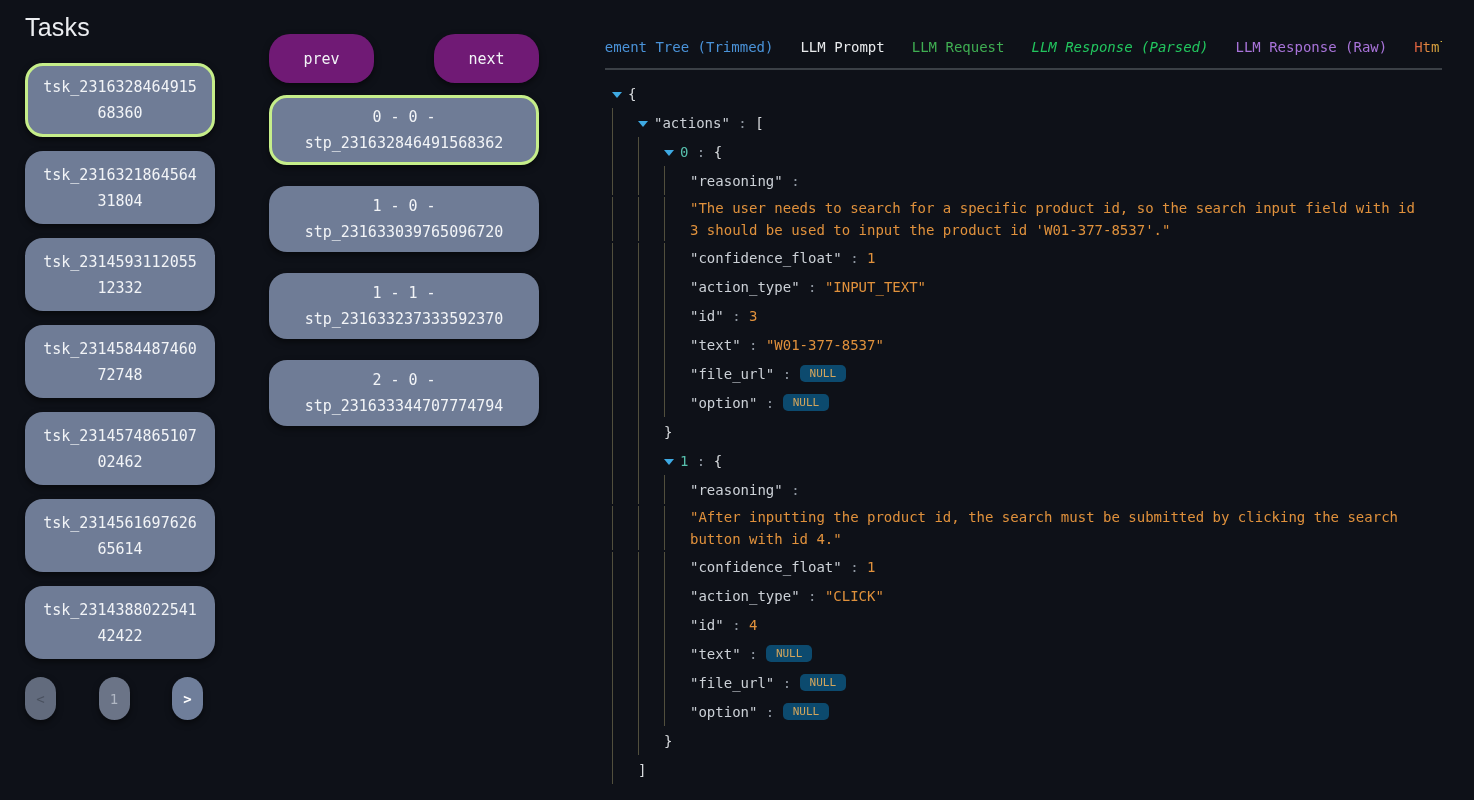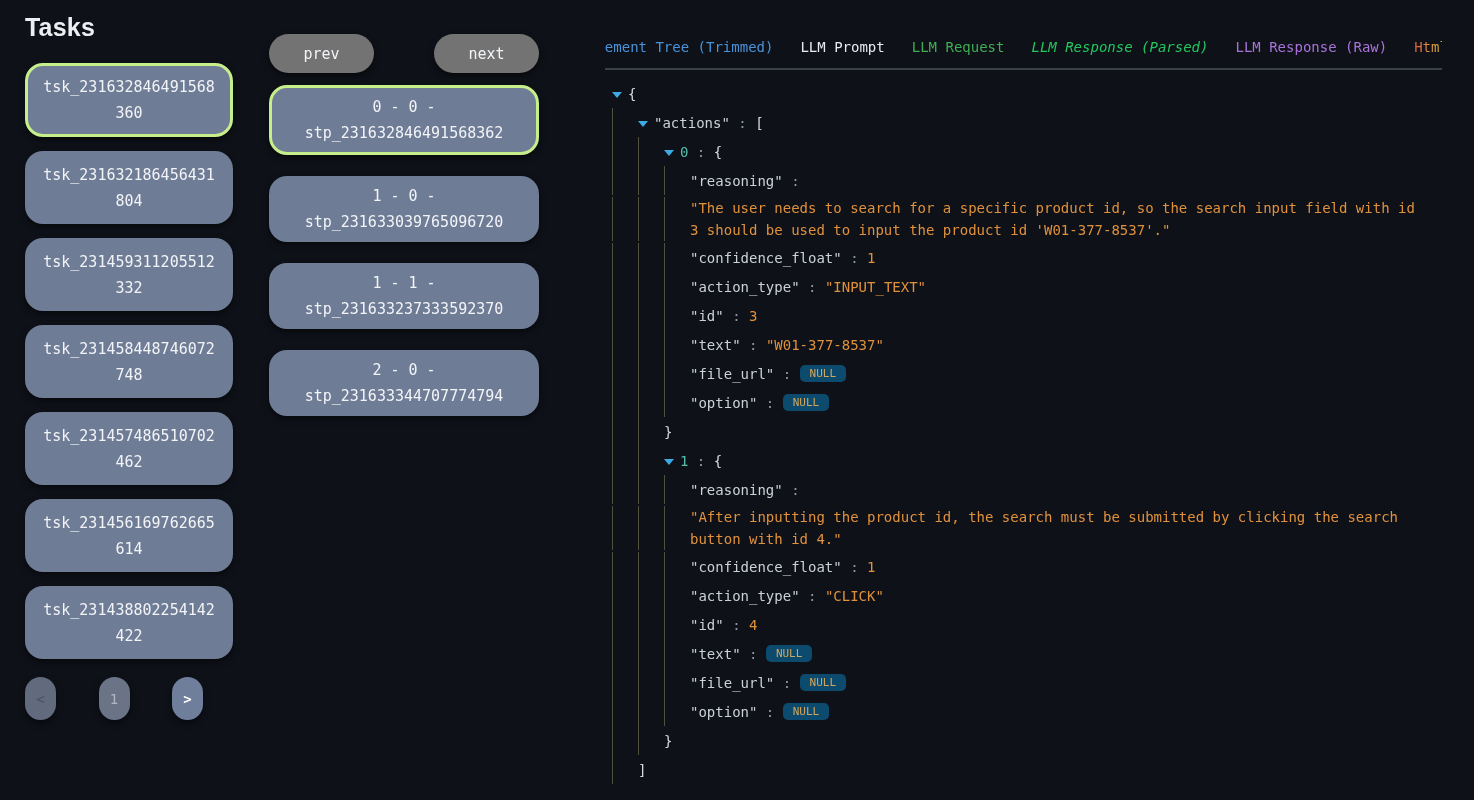--- a/index.html
+++ b/index.html
@@ -6,29 +6,29 @@
   html,body { margin:0; padding:0; }
   body {
     width:1474px; height:800px; overflow:hidden;
     background:#0e1118;
     font-family:"DejaVu Sans Mono", monospace;
     color:#e9ecef;
     position:relative;
   }
   .panel-title {
     font-family:"Liberation Sans", sans-serif;
-    font-size:25px; font-weight:700; color:#eceef1;
+    font-size:25px; font-weight:400; color:#eceef1;
     margin:0; letter-spacing:0.2px;
   }
 
   
   .tasks-panel { position:absolute; left:25px; top:13px; width:178px; }
   .task-list { margin-top:21px; }
   .task-btn {
-    width:208px; min-height:73px; margin-bottom:14px;
+    width:190px; min-height:73px; margin-bottom:14px;
     background:#6f7c96; border:none; border-radius:18px;
     color:#f2f4f7; font-family:"DejaVu Sans Mono",monospace;
     font-size:15px; line-height:26px;
     word-break:break-all; text-align:center;
     display:flex; align-items:center; justify-content:center;
     padding:8px 15px; box-shadow:0 3px 6px rgba(0,0,0,.5);
     cursor:pointer;
   }
   .task-btn.selected { border:3px solid #c6ee8a; }
   .pagination {
@@ -42,22 +42,22 @@
     display:flex; align-items:center; justify-content:center;
   }
   .page-pill.prev    { background:#626b7d; color:#49505e; }
   .page-pill.current { background:#6b7487; color:#b0b7c3; }
   .page-pill.next    { background:#6f7e9a; color:#ffffff; font-weight:bold; }
 
   
   .steps-panel { position:absolute; left:269px; top:13px; width:270px; }
   .steps-nav { margin-top:21px; display:flex; justify-content:space-between; }
   .nav-btn {
-    width:105px; height:39px; border:none; border-radius:21px;
-    background:#737373; color:#f2f4f7;
+    width:105px; height:49px; border:none; border-radius:21px;
+    background:#701a75; color:#f2f4f7;
     font-family:"DejaVu Sans Mono",monospace; font-size:15px;
     box-shadow:0 3px 6px rgba(0,0,0,.5); cursor:pointer;
   }
   .step-list { margin-top:12px; }
   .step-btn {
     width:270px; min-height:66px; margin-bottom:21px;
     background:#6f7c96; border:none; border-radius:18px;
     color:#f2f4f7; font-family:"DejaVu Sans Mono",monospace;
     font-size:15px; line-height:26px; text-align:center;
     display:flex; align-items:center; justify-content:center;

